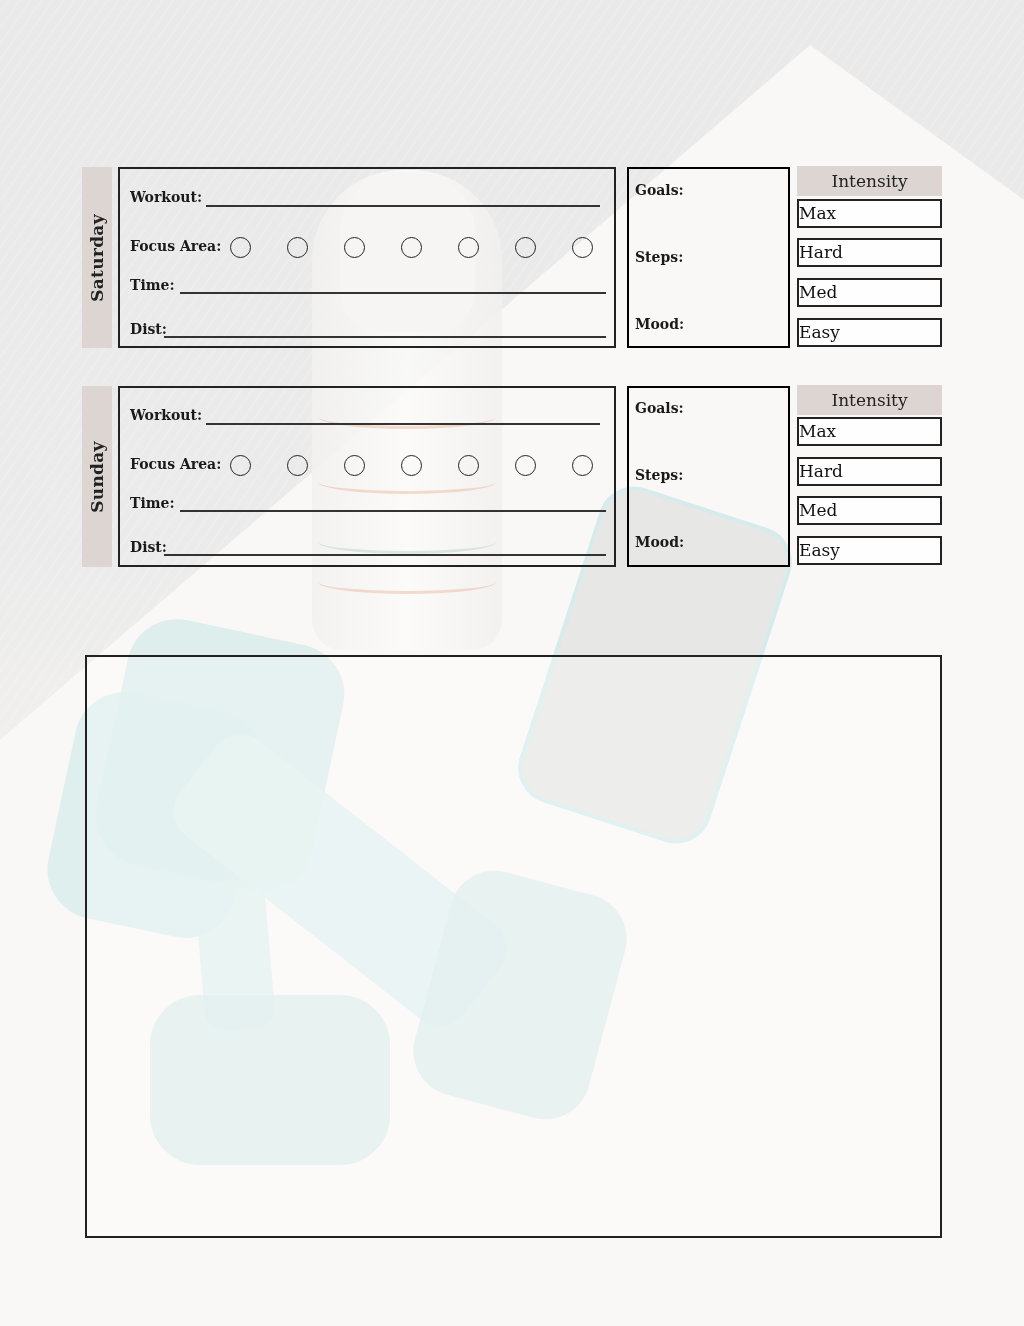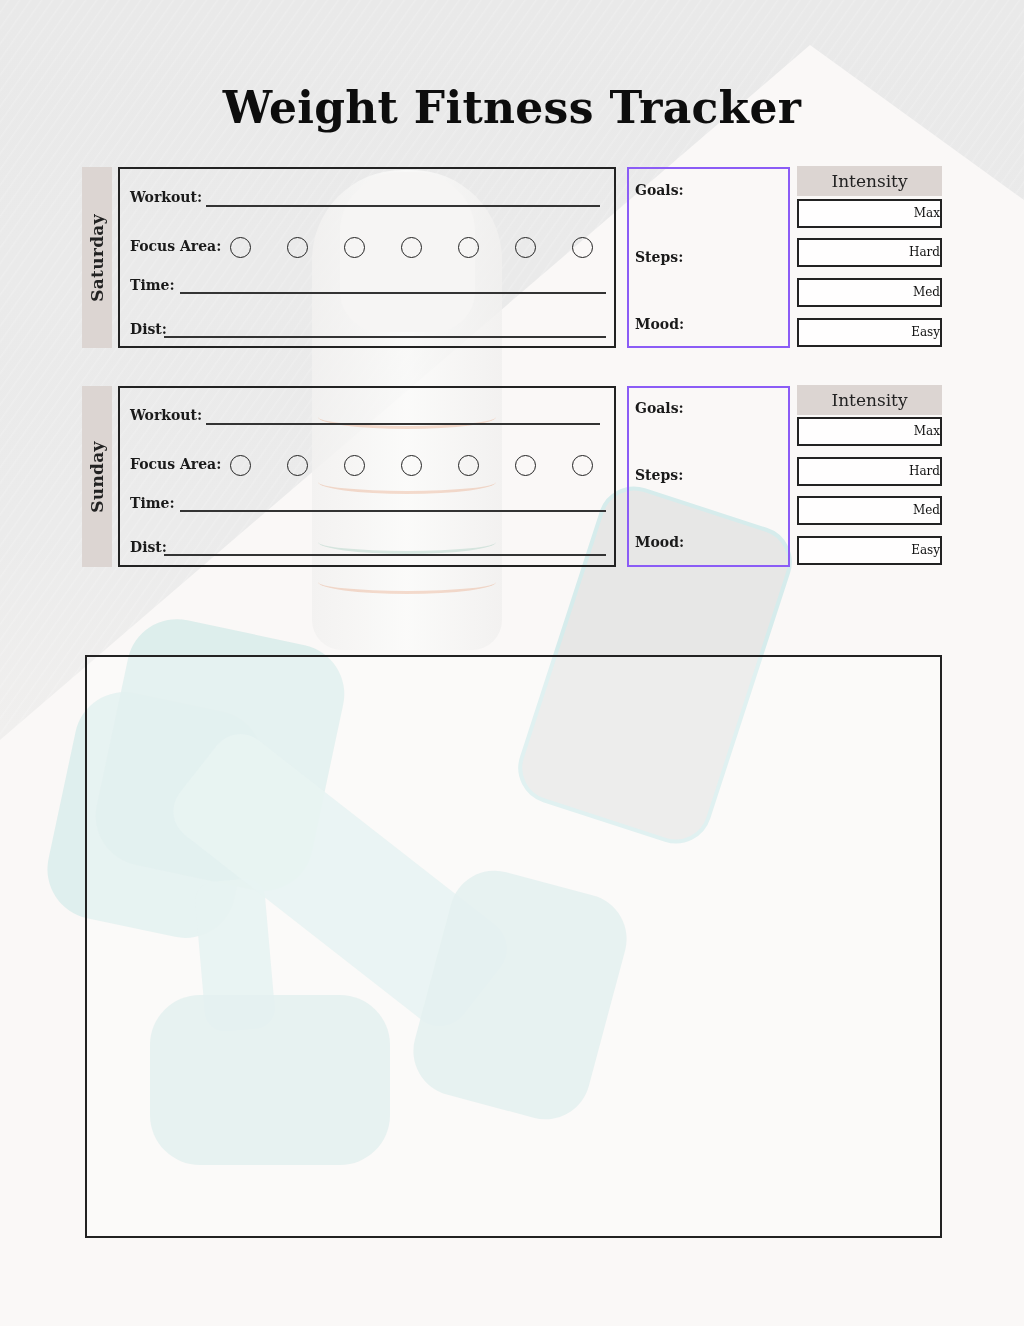--- a/index.html
+++ b/index.html
@@ -78,32 +78,32 @@
     border: 2px solid #222;
   }
   .field { position: absolute; left: 10px; font-size: 14px; font-weight: bold; color: #1a1a1a; white-space: nowrap; }
   .line { position: absolute; height: 0; border-bottom: 2px solid #333; }
   .circle {
     position: absolute; width: 21px; height: 21px; border-radius: 50%;
     border: 1.6px solid #222; background: transparent; cursor: pointer;
   }
   .goals-box {
     position: absolute; left: 545px; top: 0; width: 163px; height: 181px;
-    border: 2px solid #8b5cf6;
+    border: 2px solid #000000;
     text-align: right;
   }
   .goals-box .g { position: absolute; left: 6px; font-size: 14px; font-weight: bold; color: #1a1a1a; }
   .int-head {
     position: absolute; left: 715px; top: -1px; width: 145px; height: 30px;
     background: #dcd5d2; text-align: center; font-size: 17px; line-height: 30px; color: #222;
   }
   .int-opt {
     position: absolute; left: 715px; width: 145px; height: 29px;
     border: 2px solid #222; background: rgba(255,255,255,0.85);
-    text-align: right; font-size: 12px; line-height: 25px; color: #111; cursor: pointer;
+    text-align: left; font-size: 17px; line-height: 25px; color: #111; cursor: pointer;
   }
   .notes-bar {
     position: absolute; left: 82px; top: 598px; width: 860px; height: 40px;
     background: rgba(220,212,208,0.85);
     text-align: center; font-size: 23px; font-weight: bold; line-height: 40px; color: #0d0d0d;
   }
   .notes-box {
     position: absolute; left: 85px; top: 655px; width: 857px; height: 583px;
     border: 2px solid #222; background: rgba(255,255,255,0.25);
   }
@@ -124,21 +124,20 @@
   <div class="bg-phone"></div>
   <div class="bg-db db1-head2"></div>
   <div class="bg-db db1-head"></div>
   <div class="bg-db db2-bar"></div>
   <div class="bg-db db1-bar"></div>
   <div class="bg-db db1-end"></div>
   <div class="bg-db db2-end"></div>
 </div>
 
 <div class="page">
-  <h1 class="title">Weight Fitness Tracker</h1>
 
   <section class="day-block" style="top:167px;">
     <div class="day-tab">
       <span>Saturday</span>
     </div>
     <div class="workout-box">
       <span class="field" style="top:20px;">Workout:</span>
       <div class="line" style="left:86px;top:36px;width:394px;"></div>
 
       <span class="field" style="top:69px;">Focus Area:</span>

